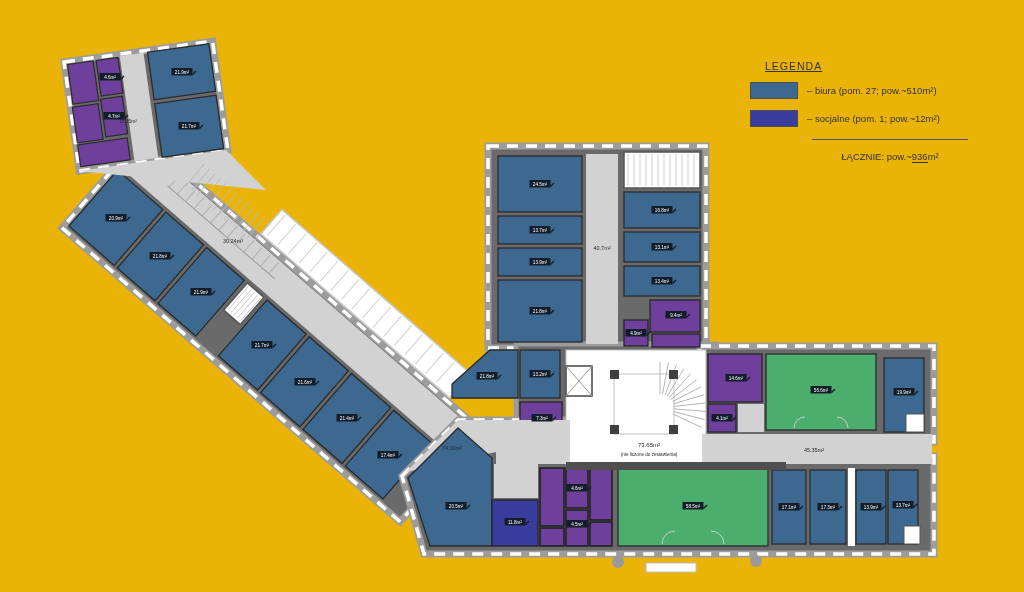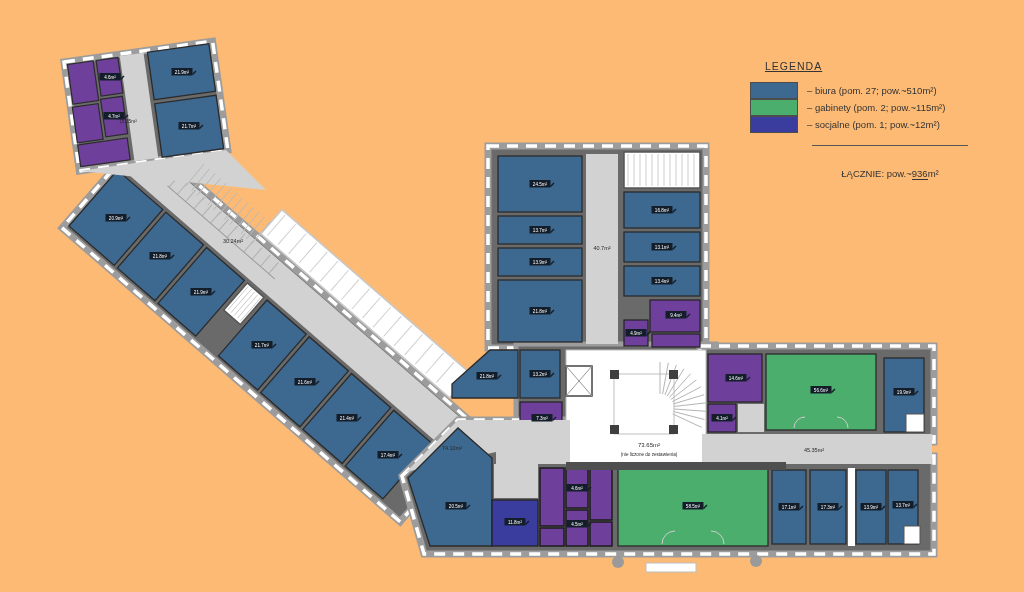--- a/index.html
+++ b/index.html
@@ -1,25 +1,25 @@
 <!DOCTYPE html>
 <html><head>
 <meta charset="utf-8">
 <style>
   html,body{margin:0;padding:0;background:#fff;}
-  .stage{position:relative;width:1024px;height:592px;background:#fdba74;overflow:hidden;
+  .stage{position:relative;width:1024px;height:592px;background:#eab308;overflow:hidden;
          font-family:"Liberation Sans",sans-serif;}
   svg{position:absolute;left:0;top:0;}
   .legend{position:absolute;left:750px;top:60px;width:218px;color:#222;}
   .legend-title{font-size:10.5px;letter-spacing:1px;text-decoration:underline;margin-left:15px;color:#333;}
-  .legend-rows{margin-top:10px;display:flex;flex-direction:column;gap:0;}
+  .legend-rows{margin-top:10px;display:flex;flex-direction:column;gap:11px;}
   .legend-row{display:flex;align-items:center;gap:9px;}
   .swatch{width:46px;height:15px;border:1px solid #4d4d4d;flex:0 0 auto;}
   .legend-label{font-size:9.5px;color:#333;white-space:nowrap;}
-  .legend-total{margin-top:12px;margin-left:62px;border-top:1px solid #555;padding-top:22px;
+  .legend-total{margin-top:12px;margin-left:62px;border-top:1px solid #555;padding-top:11px;
                 font-size:9.5px;text-align:center;color:#333;}
   .legend-total .u{border-bottom:1px solid #333;}
 </style>
 </head>
 <body>
 
 <div class="stage">
   <svg id="plan" width="1024" height="592" viewBox="0 0 1024 592">
       <g transform="translate(150,148) rotate(41)">
         <rect x="-14" y="-4" width="448" height="122" fill="#6a6a6a" stroke="#9c9c9c" stroke-width="7"></rect>
@@ -391,23 +391,19 @@
       </g>
     </svg>
   <div class="legend">
     <div class="legend-title">LEGENDA</div>
     <div class="legend-rows" id="legend-rows">
         <div class="legend-row">
           <span class="swatch" style="background: rgb(61, 104, 143);"></span>
           <span class="legend-label">–  biura  (pom. 27;  pow.~510m²)</span>
         </div>
         <div class="legend-row">
-          <span class="swatch" style="background: rgb(76, 174, 109);"></span>
-          <span class="legend-label">–  gabinety  (pom. 2;  pow.~115m²)</span>
-        </div>
-        <div class="legend-row">
           <span class="swatch" style="background: rgb(59, 61, 158);"></span>
           <span class="legend-label">–  socjalne  (pom. 1;  pow.~12m²)</span>
         </div>
       </div>
     <div class="legend-total"><span>ŁĄCZNIE:  pow.~</span><span class="u">936</span><span>m²</span></div>
   </div>
 </div>
 
 </body></html>

